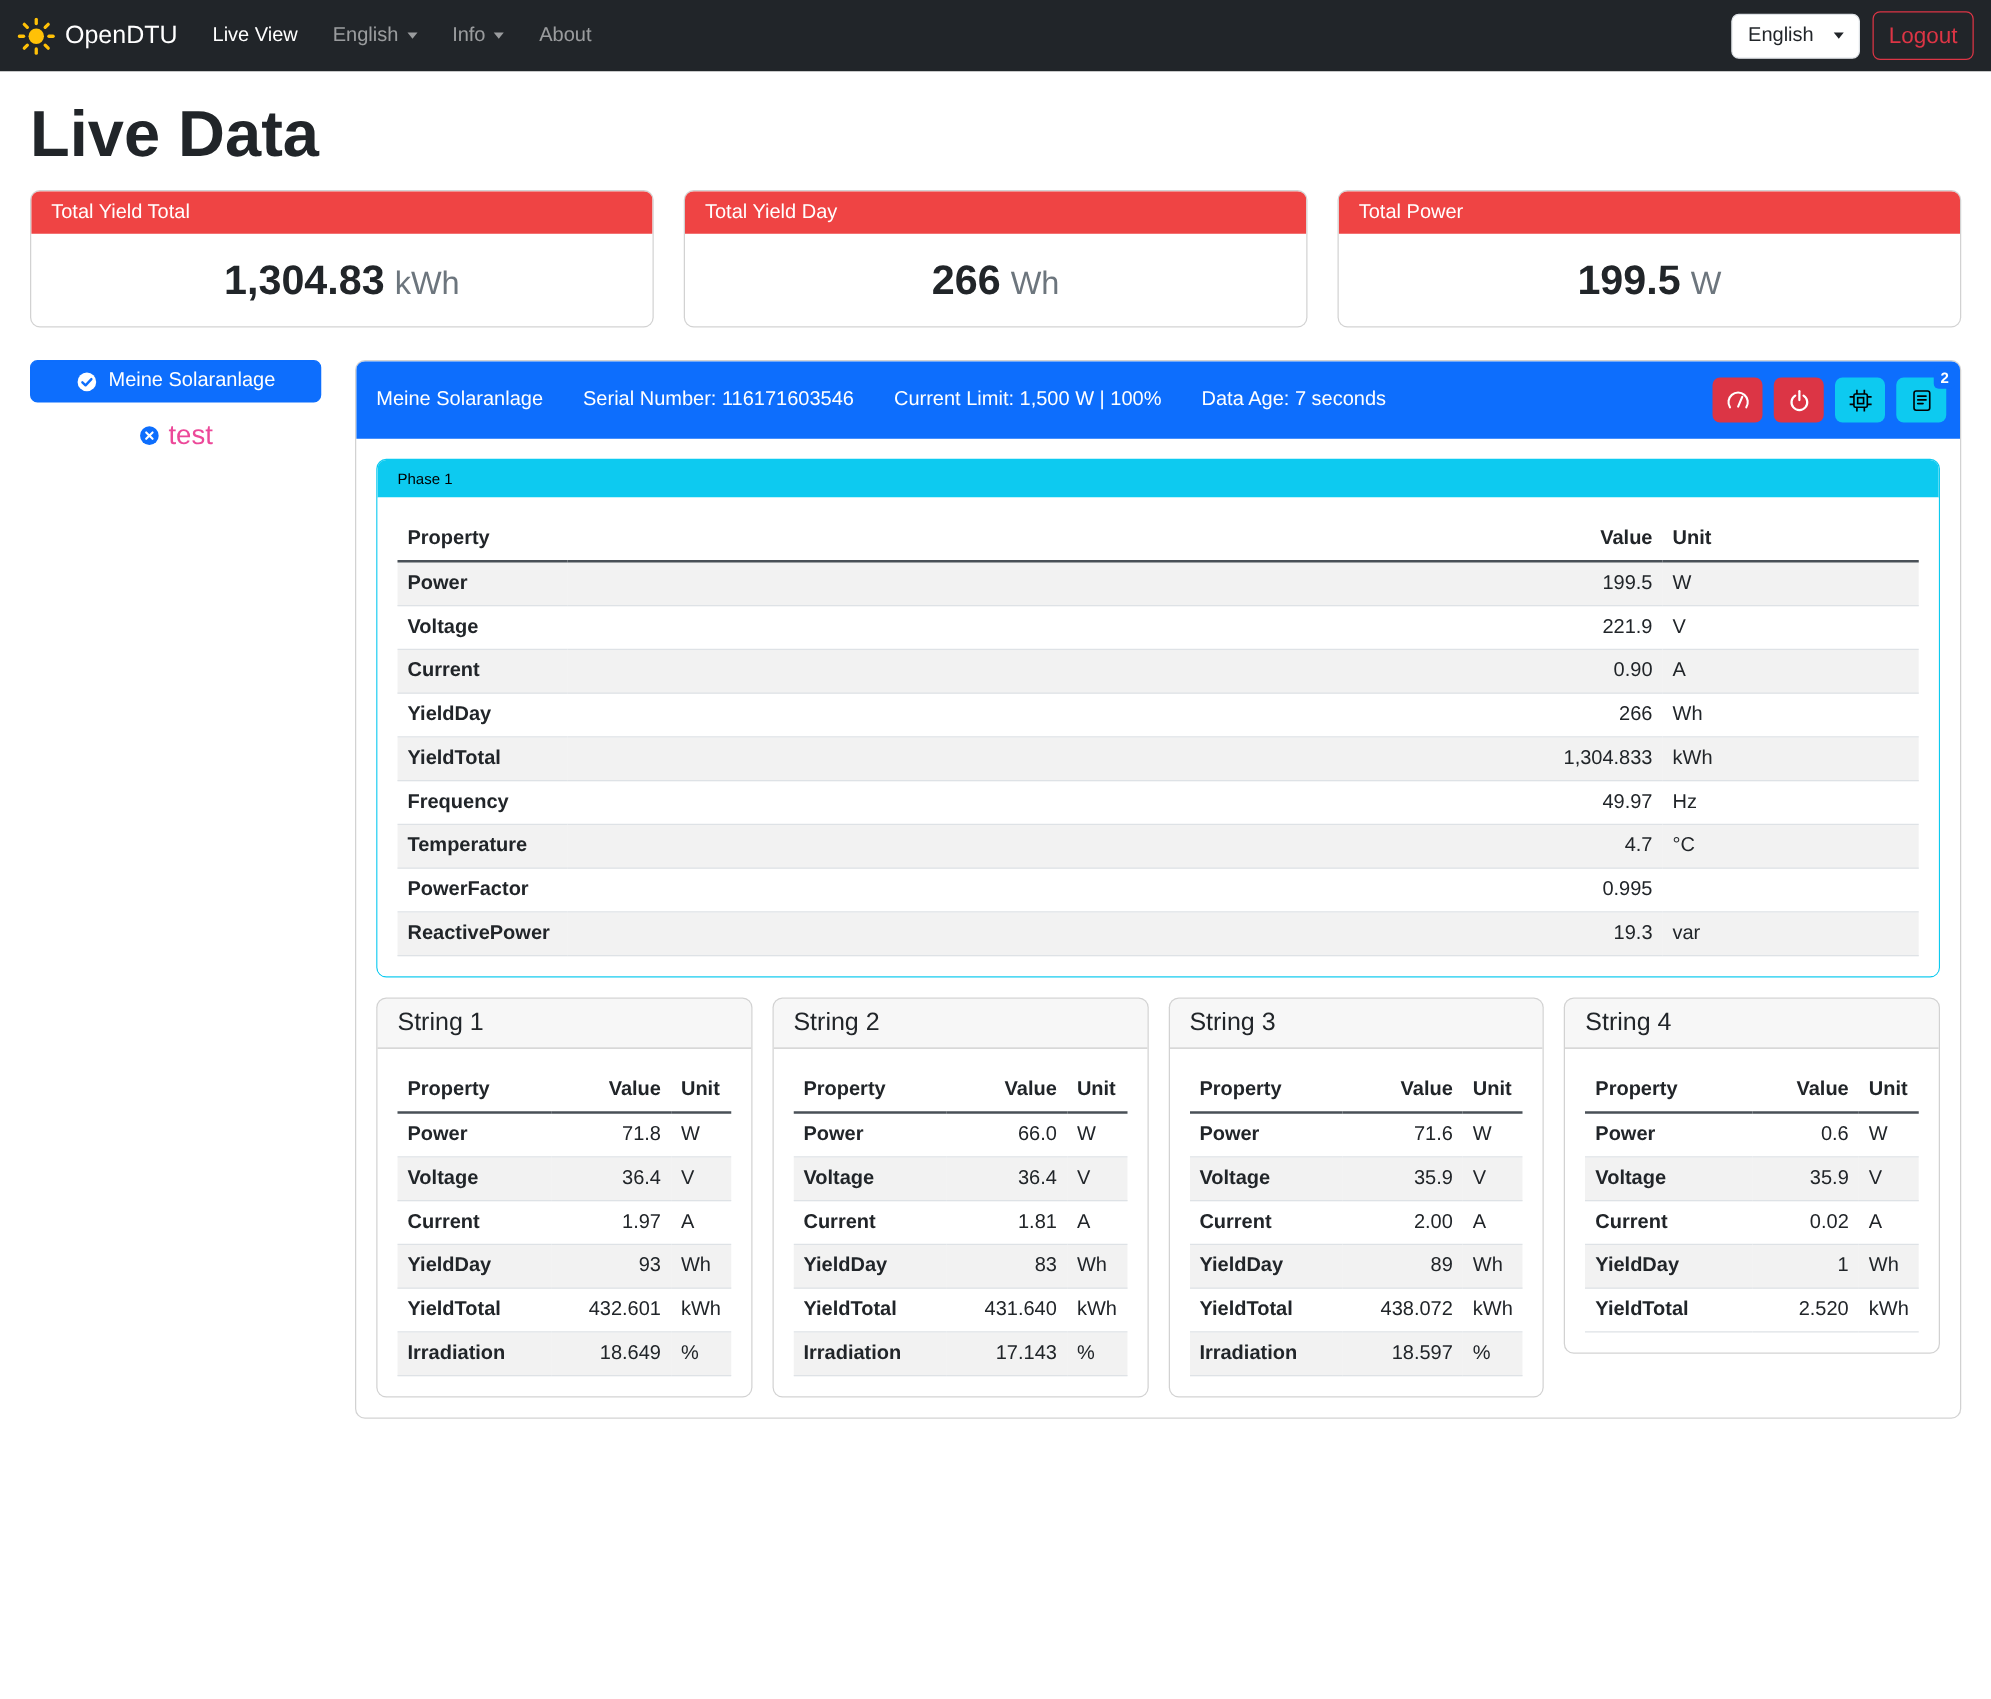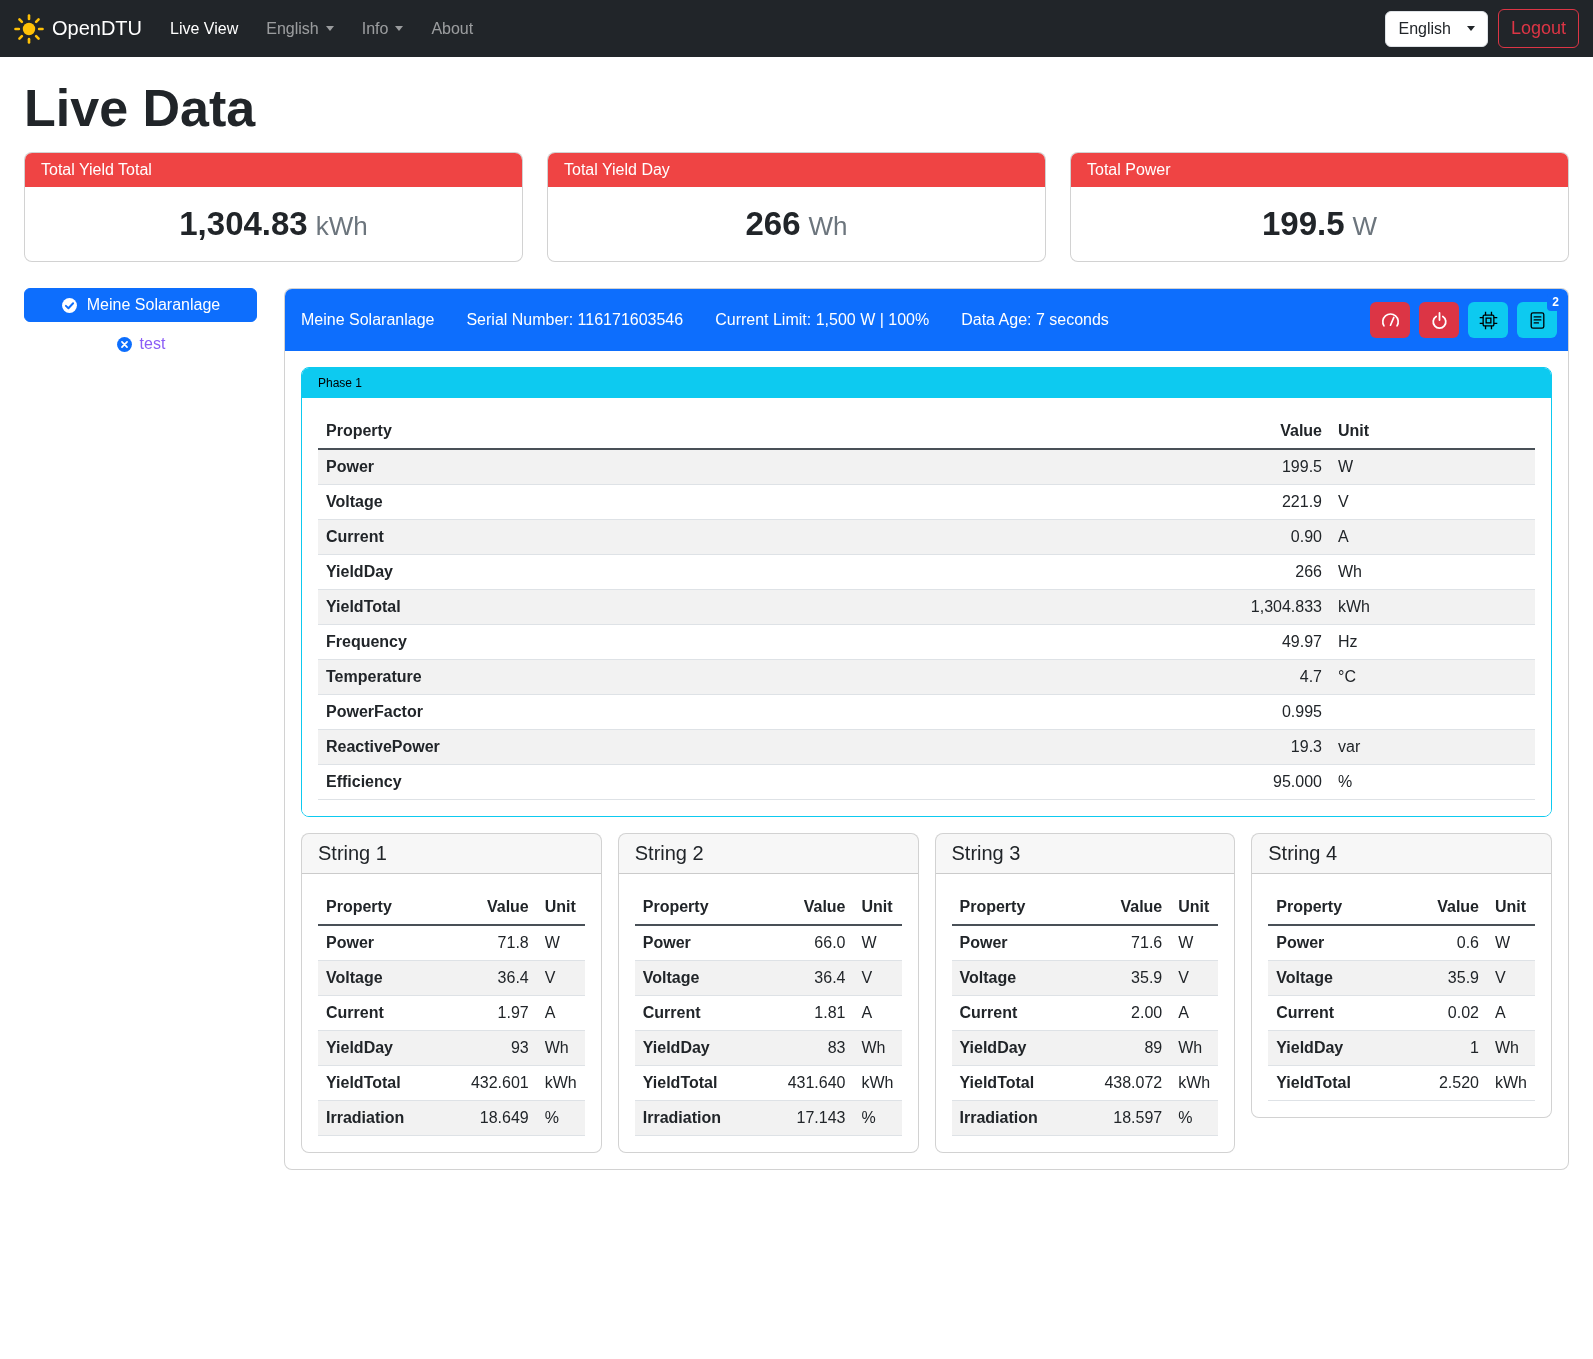--- a/index.html
+++ b/index.html
@@ -73,21 +73,21 @@
   
   .content-row { display: flex; gap: 27px; align-items: flex-start; }
   .sidebar { flex: 0 0 233px; width: 233px; }
   .inverter-select-btn {
     width: 100%; background: #0d6efd; border: 1px solid #0d6efd; color: #fff;
     border-radius: 6px; padding: 7px 12px; font-size: 16px;
     display: flex; align-items: center; justify-content: center; gap: 9px;
   }
   .other-inverter {
     margin-top: 13px; display: flex; align-items: center; justify-content: center;
-    gap: 7px; font-size: 16px; color: #8b5cf6; cursor: pointer;
+    gap: 7px; font-size: 22px; color: #ec4899; cursor: pointer;
   }
 
   
   .inverter-card {
     flex: 1; background: #fff; border: 1px solid rgba(0,0,0,.175);
     border-radius: 8px; overflow: hidden;
   }
   .inverter-header {
     background: #0d6efd; color: #fff; padding: 13px 11px 13px 16px;
     display: flex; align-items: center; gap: 32px; font-size: 16px;
@@ -368,25 +368,20 @@
                     <td class="col-value">0.995</td>
                     <td class="col-unit"></td>
                   </tr>
 
                   <tr>
                     <th class="col-prop">ReactivePower</th>
                     <td class="col-value">19.3</td>
                     <td class="col-unit">var</td>
                   </tr>
 
-                  <tr>
-                    <th class="col-prop">Efficiency</th>
-                    <td class="col-value">95.000</td>
-                    <td class="col-unit">%</td>
-                  </tr>
                 </tbody>
             </table>
           </div>
         </div>
 
         <div class="strings-row">
 
           <div class="card">
             <div class="string-card-header">String 1</div>
             <div class="string-card-body">

